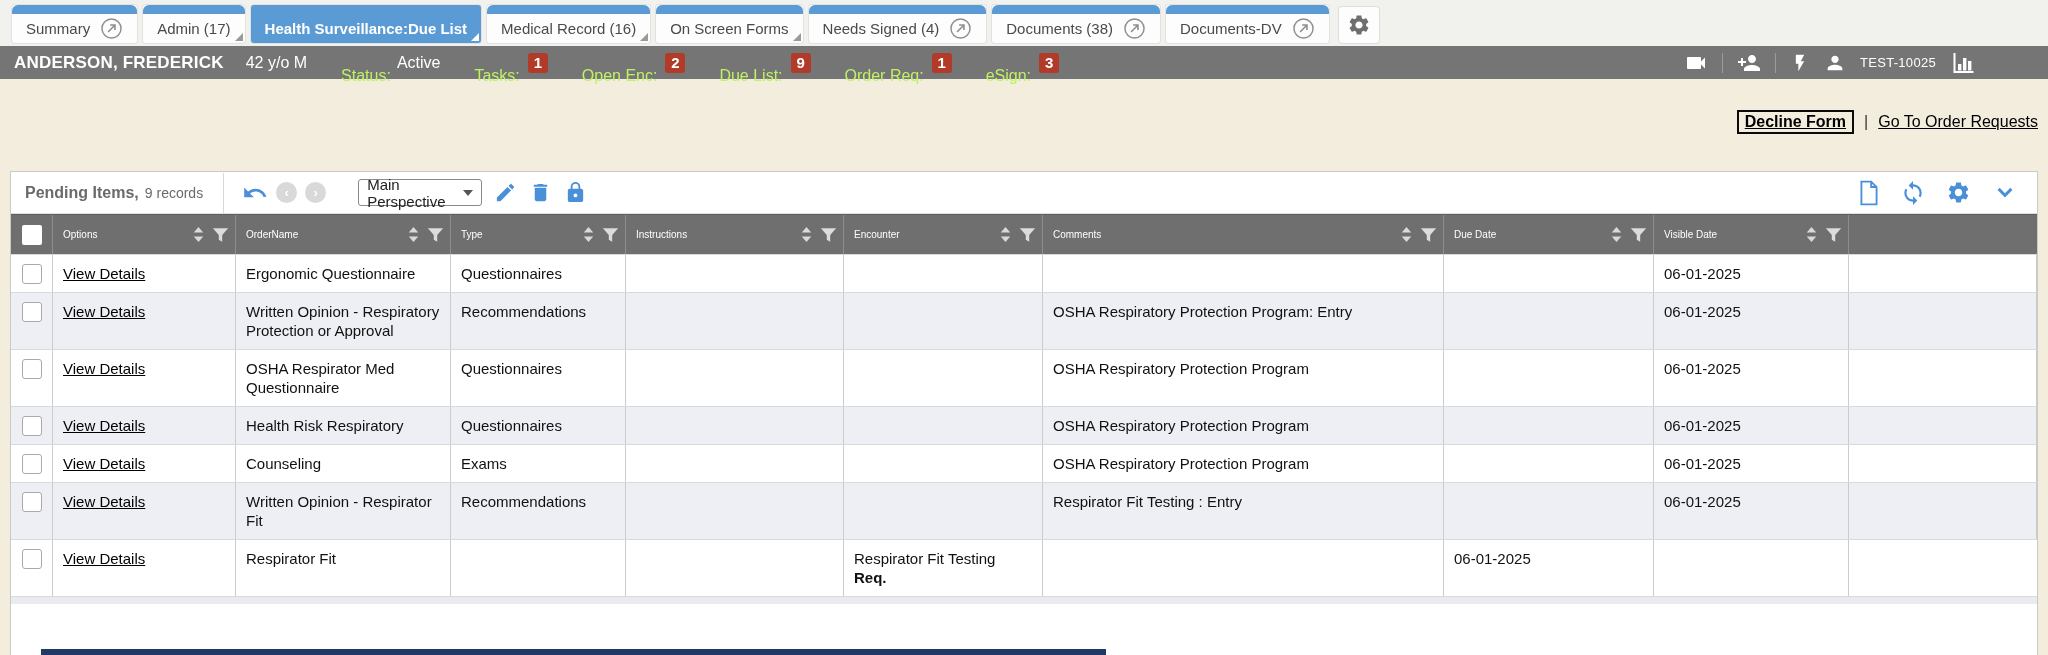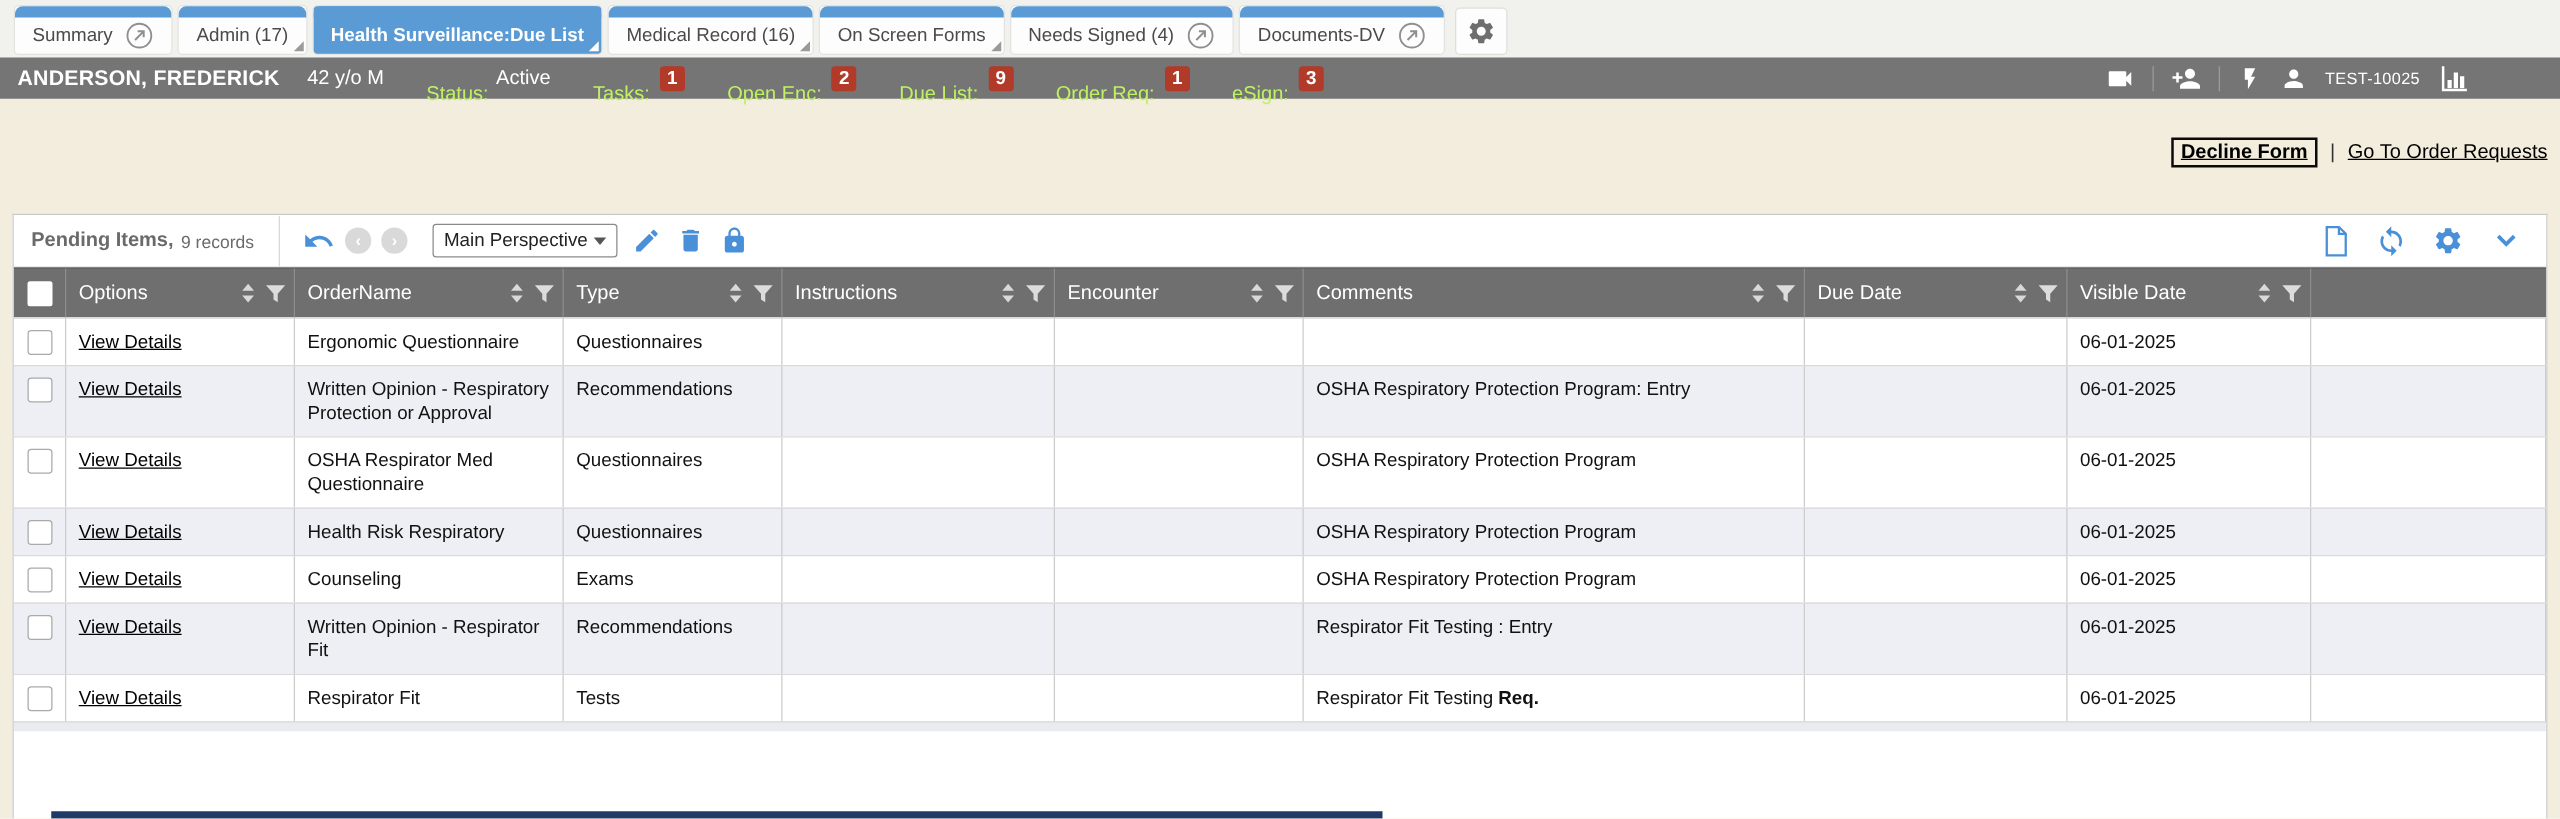--- a/index.html
+++ b/index.html
@@ -81,41 +81,41 @@
   .tb-title { font-size:16px; font-weight:bold; color:#6a6a6a; }
   .tb-records { font-size:14px; color:#6a6a6a; margin-left:6px; }
   .toolbar .vdiv { width:1px; height:40px; background:#d8d8d8; margin:0 18px 0 20px; }
   .icon-btn { background:none; border:none; cursor:pointer; display:flex; align-items:center; padding:0; }
   .navcircle {
     width:21px; height:21px; border-radius:50%; background:#d9d9d9; color:#fff;
     font-weight:bold; font-size:13px; display:flex; align-items:center;
     justify-content:center; border:none; margin-left:8px;
   }
   .perspective {
-    margin-left:20px; width:148px; height:27px; background:#fff;
+    margin-left:32px; width:124px; height:27px; background:#fff;
     border:1px solid #8a8a8a; border-radius:3px; display:flex;
     align-items:center; justify-content:space-between; padding:0 8px;
     font-size:15px; color:#222; cursor:pointer;
   }
   .perspective .caret {
     width:0; height:0; border-left:5px solid transparent;
     border-right:5px solid transparent; border-top:6px solid #555;
   }
   .tb-left { display:flex; align-items:center; }
   .tb-left .icon-btn { margin-left:12px; }
   .tb-right { margin-left:auto; display:flex; align-items:center; gap:20px; padding-right:4px; }
   
   .cols {
     display:grid;
     grid-template-columns:42px 183px 215px 175px 218px 199px 401px 210px 195px minmax(0,1fr);
   }
   .thead { background:#6f6f6f; height:40px; border-top:1px solid #5f5f5f; }
   .th {
     display:flex; align-items:center; justify-content:space-between;
-    color:#fff; font-size:16px; padding:0 6px 0 10px;
+    color:#fff; font-size:10px; padding:0 6px 0 10px;
     border-right:1px solid #8d8d8d; cursor:pointer; overflow:hidden; white-space:nowrap;
   }
   .th .hicons { display:flex; align-items:center; gap:7px; }
   .th-cb { display:flex; align-items:center; justify-content:center; border-right:1px solid #8d8d8d; }
   .cb {
     width:20px; height:20px; border-radius:3px; background:#fff;
     border:1px solid #a9a9a9; appearance:none; -webkit-appearance:none; cursor:pointer;
   }
   .th-cb .cb { border:none; border-radius:2px; }
   .trow { background:#fff; border-top:1px solid #d9d9d9; }
@@ -154,20 +154,29 @@
         <span class="tab-label">Health Surveillance:Due List</span>
       </div>
       <div class="tab fold">
         <span class="tab-label">Medical Record (16)</span>
       </div>
       <div class="tab fold">
         <span class="tab-label">On Screen Forms</span>
       </div>
       <div class="tab">
         <span class="tab-label">Needs Signed (4)</span>
+        <span class="pop">
+          <svg width="23" height="23" viewBox="0 0 20 20">
+            <circle cx="10" cy="10" r="8.3" fill="none" stroke="#8f8f8f" stroke-width="1.3"></circle>
+            <path d="M7 13L12.6 7.4M8.8 7H13v4.2" fill="none" stroke="#8f8f8f" stroke-width="1.4"></path>
+          </svg>
+        </span>
+      </div>
+      <div class="tab">
+        <span class="tab-label">Documents (38)</span>
         <span class="pop">
           <svg width="23" height="23" viewBox="0 0 20 20">
             <circle cx="10" cy="10" r="8.3" fill="none" stroke="#8f8f8f" stroke-width="1.3"></circle>
             <path d="M7 13L12.6 7.4M8.8 7H13v4.2" fill="none" stroke="#8f8f8f" stroke-width="1.4"></path>
           </svg>
         </span>
       </div>
       <div class="tab">
         <span class="tab-label">Documents-DV</span>
         <span class="pop">
@@ -532,21 +541,20 @@
         <div class="td"></div>
         <div class="td">06-01-2025</div>
         <div class="td"></div>
       </div>
       <div class="cols trow">
         <div class="td-cb">
           <input class="cb" type="checkbox" style="">
         </div>
         <div class="td"><a>View Details</a></div>
         <div class="td">Respirator Fit</div>
-        <div class="td">Tests</div>
         <div class="td"></div>
         <div class="td"></div>
         <div class="td">Respirator Fit Testing <b>Req.</b></div>
         <div class="td"></div>
         <div class="td">06-01-2025</div>
         <div class="td"></div>
       </div>
     </div>
   <div class="partial-row"></div>
   <div class="hscroll-thumb"></div>

